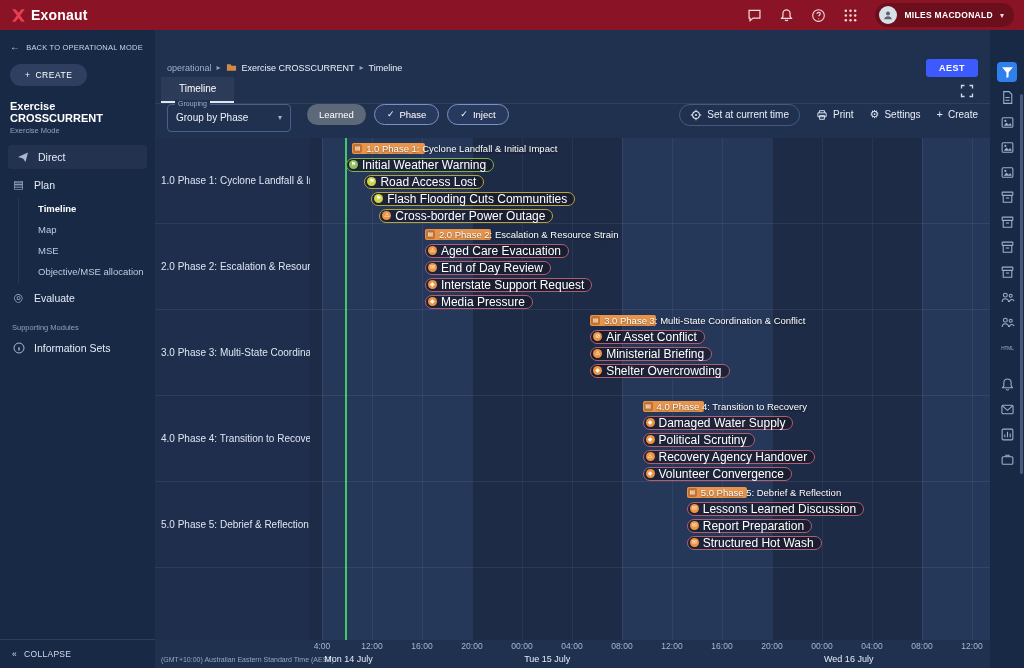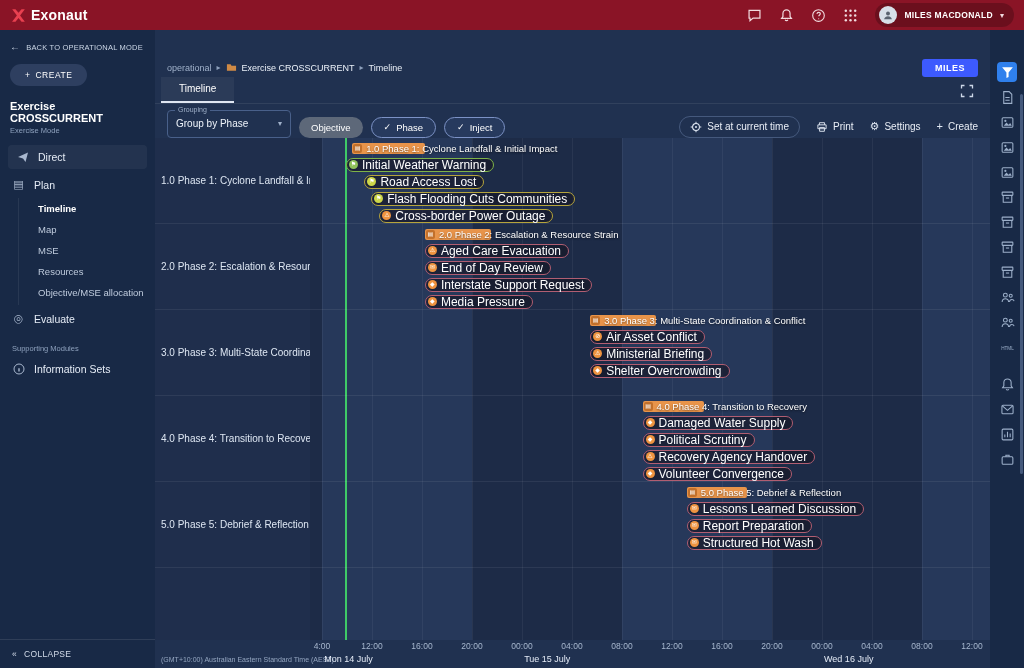--- a/index.html
+++ b/index.html
@@ -43,21 +43,21 @@
 .crumb-muted{color:#9fb0c9}
 .crumb{color:#eaf0f8}
 .crumb-sep{color:#8da0bc;font-size:8px}
 .crumb-folder{display:flex}
 .edit-btn{margin-left:auto;background:#3d5afe;color:#fff;font-size:9px;font-weight:bold;padding:4px 13px;border-radius:3px;letter-spacing:.5px}
 
 .tabbar{height:26px;display:flex;align-items:flex-end;border-bottom:1px solid rgba(255,255,255,.08);padding:0 6px;position:relative}
 .tab{padding:6px 18px 7px;font-size:10px;color:#fff;background:rgba(255,255,255,.05);border-bottom:2px solid #dfe6f2}
 .fullscreen{position:absolute;right:16px;top:6px;width:14px;height:14px;color:#cdd8e8}
 
-.toolbar{height:34px;display:flex;align-items:flex-end;padding:0 12px;gap:2px}
+.toolbar{height:34px;display:flex;align-items:flex-start;padding:0 12px;gap:10px}
 .group-select{position:relative;width:124px;height:28px;border:1px solid #49608a;border-radius:4px;display:flex;align-items:center;padding:0 8px;gap:6px}
 .gs-label{position:absolute;top:-5px;left:7px;font-size:7px;color:#9fb0c9;background:#203150;padding:0 3px}
 .gs-value{font-size:10px;color:#eef3fa;flex:1;white-space:nowrap;overflow:hidden}
 .gs-caret{color:#9fb0c9;font-size:8px}
 .chips{display:flex;gap:8px;margin-left:6px}
 .chip{height:21px;border-radius:11px;display:inline-flex;align-items:center;gap:5px;padding:0 12px;font-size:9.5px;color:#fff}
 .chip.plain{background:#5d6879}
 .chip.checked{border:1px solid #7c92c6;background:rgba(70,100,160,.18)}
 .chk{font-size:9px}
 .tb-right{margin-left:auto;display:flex;align-items:center;gap:16px}
@@ -179,21 +179,20 @@
       <span>Direct</span>
     </div>
     <div class="sb-item">
       <span class="ic">▤</span>
       <span>Plan</span>
     </div>
     <div class="plan-items" id="plan-items">
         <div class="plan-sub active">Timeline</div>
         <div class="plan-sub">Map</div>
         <div class="plan-sub">MSE</div>
-        <div class="plan-sub">Resources</div>
         <div class="plan-sub">Objective/MSE allocation</div>
       </div>
     <div class="sb-item">
       <span class="ic">◎</span>
       <span>Evaluate</span>
     </div>
     <div class="sb-section">Supporting Modules</div>
     <div class="sb-item">
       <span class="ic">
           <svg viewBox="0 0 12 12" fill="none" stroke="currentColor">
@@ -214,39 +213,39 @@
       <span class="crumb-muted">operational</span>
       <span class="crumb-sep">▸</span>
       <span class="crumb-folder">
           <svg width="11" height="11" viewBox="0 0 12 12">
             <path d="M1 2.5h4l1 1.5h5v5.5H1z" fill="#cf8a45"></path>
           </svg>
         </span>
       <span class="crumb">Exercise CROSSCURRENT</span>
       <span class="crumb-sep">▸</span>
       <span class="crumb">Timeline</span>
-      <span class="edit-btn">MILES</span>
+      <span class="edit-btn">AEST</span>
     </div>
 
     <div class="tabbar">
       <div class="tab">Timeline</div>
       <span class="fullscreen"><svg viewBox="0 0 14 14" fill="none" stroke="currentColor" stroke-width="1.3">
             <path d="M1.5 4.5v-3h3M9.5 1.5h3v3M12.5 9.5v3h-3M4.5 12.5h-3v-3"></path>
           </svg></span>
     </div>
 
     <div class="toolbar">
       <div class="group-select">
         <span class="gs-label">Grouping</span>
         <span class="gs-value">Group by Phase</span>
         <span class="gs-caret">▾</span>
       </div>
       <div class="chips" id="chips">
           <div class="chip plain">
-            <span>Objective</span>
+            <span>Learned</span>
           </div>
           <div class="chip checked">
             <span class="chk">✓</span>
             <span>Phase</span>
           </div>
           <div class="chip checked">
             <span class="chk">✓</span>
             <span>Inject</span>
           </div>
         </div>

